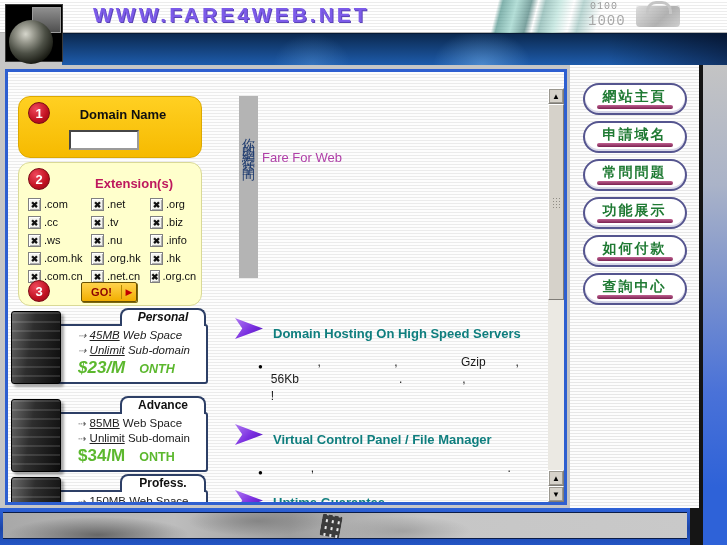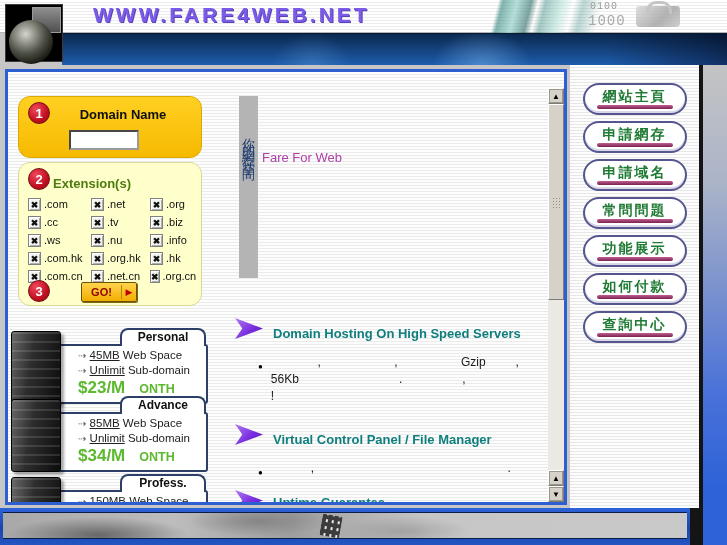--- a/index.html
+++ b/index.html
@@ -58,22 +58,22 @@
     background:#ffffcc; border:1px solid #d9d996; border-radius:12px; }
   .step-badge { position:absolute; width:22px; height:22px; border-radius:50%;
     background:radial-gradient(circle at 35% 30%, #f0495c, #c01020 60%, #8c0a18);
     border:1px solid #7a0a14; color:#fff; font-size:13px; font-weight:bold;
     text-align:center; line-height:21px; }
   .dn-title { position:absolute; left:34px; top:10px; width:140px; text-align:center;
     font-size:13px; font-weight:bold; color:#101010; }
   .www-label { position:absolute; left:28px; top:37px; font-size:13px; font-weight:bold; color:#101010;margin-top:25px; }
   .dn-input { position:absolute; left:50px; top:33px; width:70px; height:20px;
     border:2px inset #9a9a9a; background:#fff; font-size:12px; padding:0 3px; }
-  .ext-title { position:absolute; left:34px; top:13px; width:120px; text-align:left;
-    font-size:13px; font-weight:bold; color:#4d7c0f; }
+  .ext-title { position:absolute; left:34px; top:13px; width:120px; text-align:right;
+    font-size:13px; font-weight:bold; color:#be185d; }
   .ext-grid { position:absolute; left:9px; top:32px; width:170px;
     display:grid; grid-template-columns:63px 59px 46px; grid-auto-rows:18px; }
   .ext-cell { display:flex; align-items:center; gap:3px; }
   .cbx { width:13px; height:13px; background:#f4f4f0; border:1px solid #808080;
     box-shadow:inset 1px 1px 0 #fff, inset -1px -1px 0 #b0b0b0;
     font-size:9px; font-weight:900; color:#111; text-align:center; line-height:12px;
     display:inline-block; cursor:pointer; }
   .ext-label { font-size:11px; color:#101010; }
   .go-btn { position:absolute; left:62px; top:119px; width:56px; height:20px;
     background:linear-gradient(to bottom,#ffd34d,#f2ae00); border:1px solid #6a5200;
@@ -258,21 +258,21 @@
             </div>
         </div>
         <div class="step-badge" style="left:9px;top:117px;">3</div>
         <div class="go-btn">
           <span class="go-label">GO!</span>
           <span class="go-sep"></span>
           <span class="go-arrow">▶</span>
         </div>
       </div>
 
-      <div class="plan-card" style="top:256px;">
+      <div class="plan-card" style="top:236px;font-style:italic;">
         <div class="plan-box"></div>
         <div class="plan-tab">Personal</div>
         <div class="tower"></div>
         <div class="plan-lines">
           <div><span class="feat-arrow">⇢</span> <span class="feat-hl">45MB</span><span> Web Space</span></div>
           <div><span class="feat-arrow">⇢</span> <span class="feat-hl">Unlimit</span><span> Sub-domain</span></div>
         </div>
         <div class="plan-price"><span class="price-amt">$23</span><span class="price-big">/M</span><span class="price-small">ONTH</span></div>
       </div>
 
@@ -340,24 +340,20 @@
 
     </div>
   </div>
 
   <div class="menu-area">
     <div class="menu-btn">
       <div class="menu-label">網站主頁</div>
       <div class="menu-stripe"></div>
     </div>
     <div class="menu-btn">
-      <div class="menu-label">申請網存</div>
-      <div class="menu-stripe"></div>
-    </div>
-    <div class="menu-btn">
       <div class="menu-label">申請域名</div>
       <div class="menu-stripe"></div>
     </div>
     <div class="menu-btn">
       <div class="menu-label">常問問題</div>
       <div class="menu-stripe"></div>
     </div>
     <div class="menu-btn">
       <div class="menu-label">功能展示</div>
       <div class="menu-stripe"></div>

